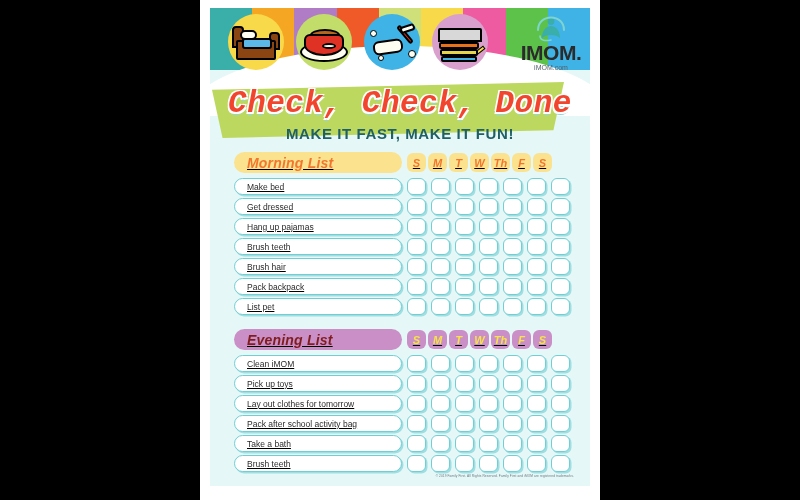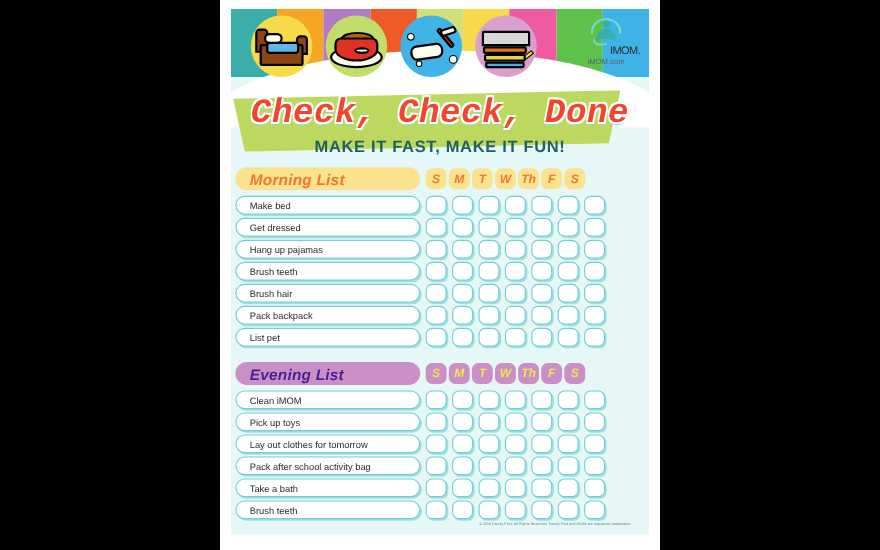--- a/index.html
+++ b/index.html
@@ -189,26 +189,25 @@
   
   #imom-logo {
     position: absolute;
     right: 8px;
     top: 8px;
     width: 62px;
     text-align: center;
   }
   #imom-swoosh { display: block; margin: 0 auto; }
   #imom-wordmark {
-    font-size: 10px;
-    font-weight: normal;
+    font-size: 21px;
+    font-weight: bold;
     color: #2b2b2b;
     letter-spacing: -0.5px;
     line-height: 1.05;
-    text-align: right;
   }
   #imom-url {
     font-size: 7px;
     color: #55606a;
     line-height: 1.1;
   }
 
   
   #title-banner {
     position: absolute;
@@ -241,21 +240,21 @@
     left: 0; right: 0;
     top: 117px;
     text-align: center;
     font-size: 15px;
     font-weight: bold;
     color: #1f5f66;
     letter-spacing: 0.6px;
   }
 
   
-  .list-section { padding: 0 4px; }
+  .list-section { padding: 0 24px; text-decoration: underline; }
   #morning-section { margin-top: 6px; }
   #evening-section { margin-top: 14px; }
 
   .section-head-row {
     display: flex;
     align-items: center;
     gap: 3px;
     margin-bottom: 5px;
   }
   .section-title-pill {
@@ -264,21 +263,21 @@
     border-radius: 11px;
     display: flex;
     align-items: center;
     padding-left: 13px;
     font-size: 14px;
     font-weight: bold;
     font-style: italic;
     letter-spacing: 0.2px;
   }
   #morning-title-pill { background: #fbe28f; color: #f2762e; }
-  #evening-title-pill { background: #c98fc6; color: #4c1d95; }
+  #evening-title-pill { background: #c98fc6; color: #7f1d1d; }
 
   .day-head {
     flex: 0 0 19px;
     height: 19px;
     border-radius: 6px;
     display: flex;
     align-items: center;
     justify-content: center;
     font-size: 11px;
     font-weight: bold;

